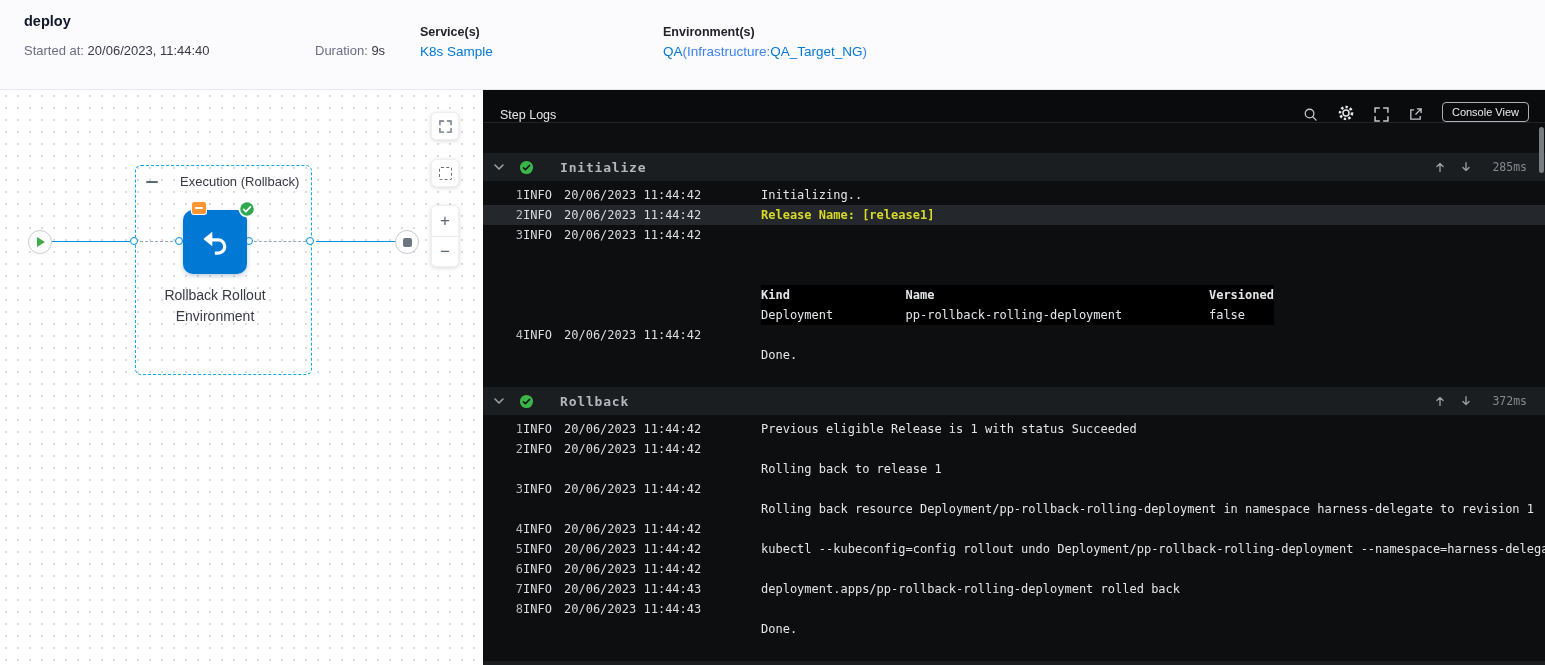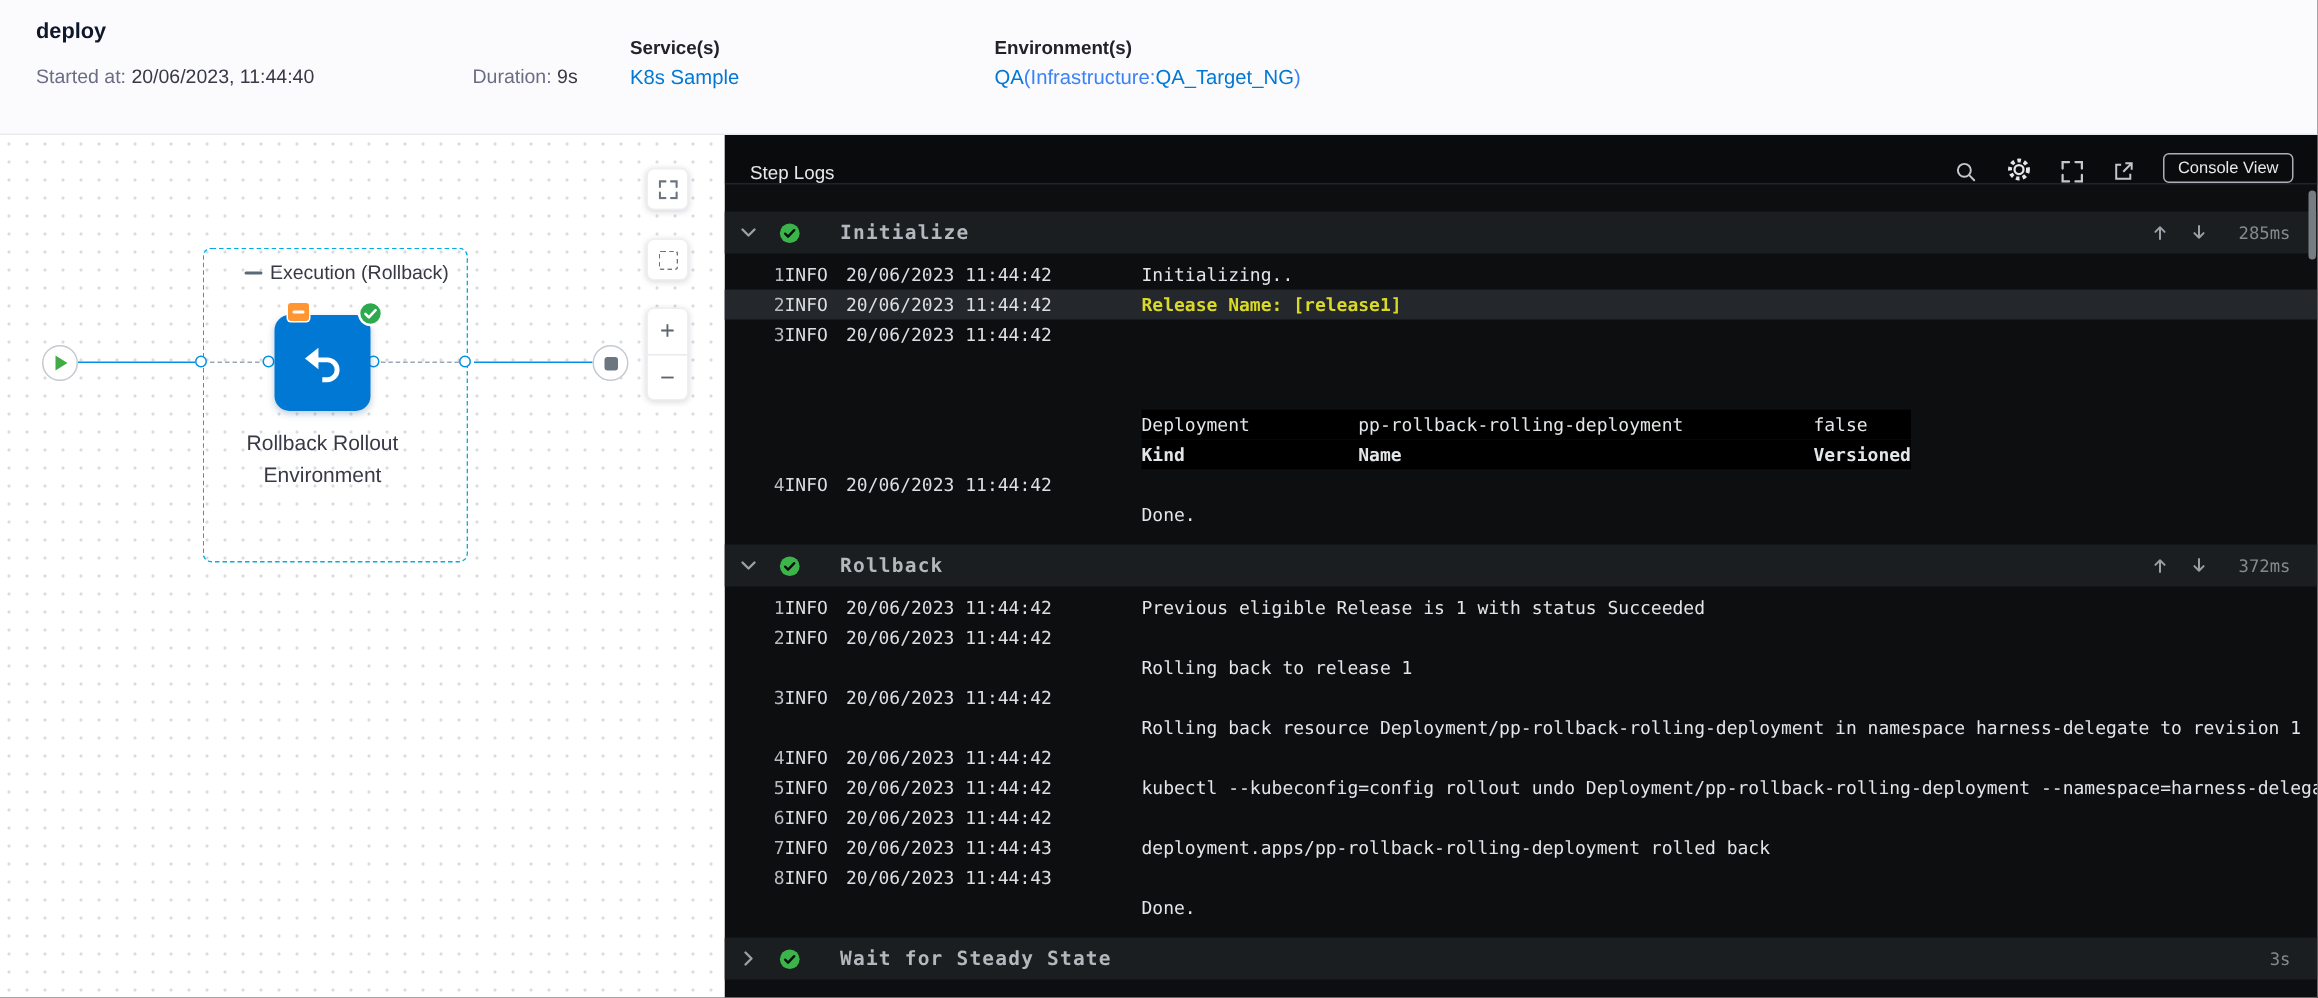--- a/index.html
+++ b/index.html
@@ -19,21 +19,21 @@
   .c-env{left:663px}
   .env-dim{color:#3b82f6}
 
   
   .main{display:flex;height:575px}
 
   
   .canvas{width:483px;flex:none;position:relative;background:#fff;
     background-image:radial-gradient(#d9dbde 1px,transparent 1.1px);background-size:12px 12px;overflow:hidden}
   .group-box{position:absolute;left:135px;top:75px;width:177px;height:210px;border:1px dashed #00ade4;border-radius:6px}
-  .group-label{position:absolute;left:163px;top:84px;display:flex;align-items:center;gap:5px;font-size:13px;color:#383946;cursor:pointer}
+  .group-label{position:absolute;left:146px;top:84px;display:flex;align-items:center;gap:22px;font-size:13px;color:#383946;cursor:pointer}
   .minus-bar{width:12px;height:2px;background:#5b6b76;border-radius:1px;flex:none}
   .step-node{position:absolute;left:183px;top:120px;width:64px;height:64px;background:#0278d5;border-radius:10px;
     display:flex;align-items:center;justify-content:center;box-shadow:0 2px 5px rgba(2,60,120,.25);cursor:pointer}
   .node-flag{position:absolute;left:192px;top:112px;width:14px;height:12px;background:#ff9631;border-radius:2px;box-shadow:0 0 0 1px #fff}
   .node-flag:after{content:"";position:absolute;left:3px;top:5px;width:8px;height:2px;background:#fff;border-radius:1px}
   .node-check{position:absolute;left:238px;top:110px}
   .node-label{position:absolute;left:145px;top:195px;width:140px;text-align:center;font-size:14px;line-height:21px;color:#383946}
   .round-node{position:absolute;top:140px;width:24px;height:24px;background:#fff;border:1.5px solid #c5cad0;border-radius:50%;
     display:flex;align-items:center;justify-content:center;cursor:pointer}
   .start-node{left:28px}
@@ -61,21 +61,21 @@
 
   
   .console{flex:1;background:#0d0e10;display:flex;flex-direction:column;overflow:hidden}
   .console-head{height:33px;flex:none;display:flex;align-items:flex-end;padding:0 16px 0 17px;background:#0a0b0d;border-bottom:1px solid #222528;gap:19px}
   .console-title{font-size:12.5px;color:#e6e8ea}
   .head-spacer{flex:1}
   .hicon{display:flex;align-items:center;cursor:pointer}
   .console-view-btn{font-size:11px;color:#e8eaec;border:1px solid #aab0b5;border-radius:4px;padding:3px 9px;background:transparent;cursor:pointer;white-space:nowrap;font-family:inherit}
   .log-area{flex:1;position:relative;overflow:hidden;padding-top:14px}
   .scroll-thumb{position:absolute;right:1px;top:4px;width:5px;height:46px;background:#787d82;border-radius:3px;cursor:pointer}
-  .sec-head{display:flex;align-items:center;height:28px;background:#1b1e20;padding:0 18px 0 10px;margin-top:4px;cursor:pointer}
+  .sec-head{display:flex;align-items:center;height:28px;background:#1b1e20;padding:0 18px 0 10px;margin-top:16px;cursor:pointer}
   .chev{width:12px;display:flex;flex:none}
   .chev.open svg{transform:rotate(90deg)}
   .schk{margin-left:14px;display:flex;flex:none}
   .sec-title{margin-left:26px;font-family:"DejaVu Sans Mono","Liberation Mono",monospace;font-size:13px;font-weight:700;letter-spacing:.8px;color:#b2b8be}
   .sec-right{margin-left:auto;display:flex;align-items:flex-start;gap:12px}
   .sarr{display:flex;cursor:pointer}
   .sec-dur{color:#83898f;font-family:"DejaVu Sans Mono","Liberation Mono",monospace;font-size:11.5px;min-width:42px;text-align:right}
   .sec-body{padding:4px 0 6px}
   .log-line{display:flex;height:20px;line-height:20px;padding-left:28px;white-space:pre;overflow:hidden;
     font-family:"DejaVu Sans Mono","Liberation Mono",monospace;font-size:12px}
@@ -212,22 +212,22 @@
             </span>
             <span class="sec-dur">285ms</span>
           </span>
         </div>
         <div class="sec-body">
           <div class="log-line"><span class="ln">1</span><span class="lvl">INFO</span><span class="lt">20/06/2023 11:44:42</span><span class="lmsg plain">Initializing..</span></div>
           <div class="log-line highlight"><span class="ln">2</span><span class="lvl">INFO</span><span class="lt">20/06/2023 11:44:42</span><span class="lmsg yellow">Release Name: [release1]</span></div>
           <div class="log-line"><span class="ln">3</span><span class="lvl">INFO</span><span class="lt">20/06/2023 11:44:42</span><span class="lmsg plain"></span></div>
           <div class="log-line"><span class="ln"></span><span class="lvl"></span><span class="lt"></span></div>
           <div class="log-line"><span class="ln"></span><span class="lvl"></span><span class="lt"></span><span class="lmsg plain"></span></div>
+          <div class="log-line"><span class="ln"></span><span class="lvl"></span><span class="lt"></span><span class="lmsg table-header">Kind                Name                                      Versioned</span></div>
           <div class="log-line"><span class="ln"></span><span class="lvl"></span><span class="lt"></span><span class="lmsg table-row">Deployment          pp-rollback-rolling-deployment            false    </span></div>
-          <div class="log-line"><span class="ln"></span><span class="lvl"></span><span class="lt"></span><span class="lmsg table-header">Kind                Name                                      Versioned</span></div>
           <div class="log-line"><span class="ln">4</span><span class="lvl">INFO</span><span class="lt">20/06/2023 11:44:42</span><span class="lmsg plain"></span></div>
           <div class="log-line"><span class="ln"></span><span class="lvl"></span><span class="lt"></span><span class="lmsg plain">Done.</span></div>
         </div>
         <div class="sec-head">
           <span class="chev open">
             <svg width="12" height="12" viewBox="0 0 12 12">
               <path d="M4 2l4 4-4 4" stroke="#9aa0a6" stroke-width="1.6" fill="none" stroke-linecap="round" stroke-linejoin="round"></path>
             </svg>
           </span>
           <span class="schk">

